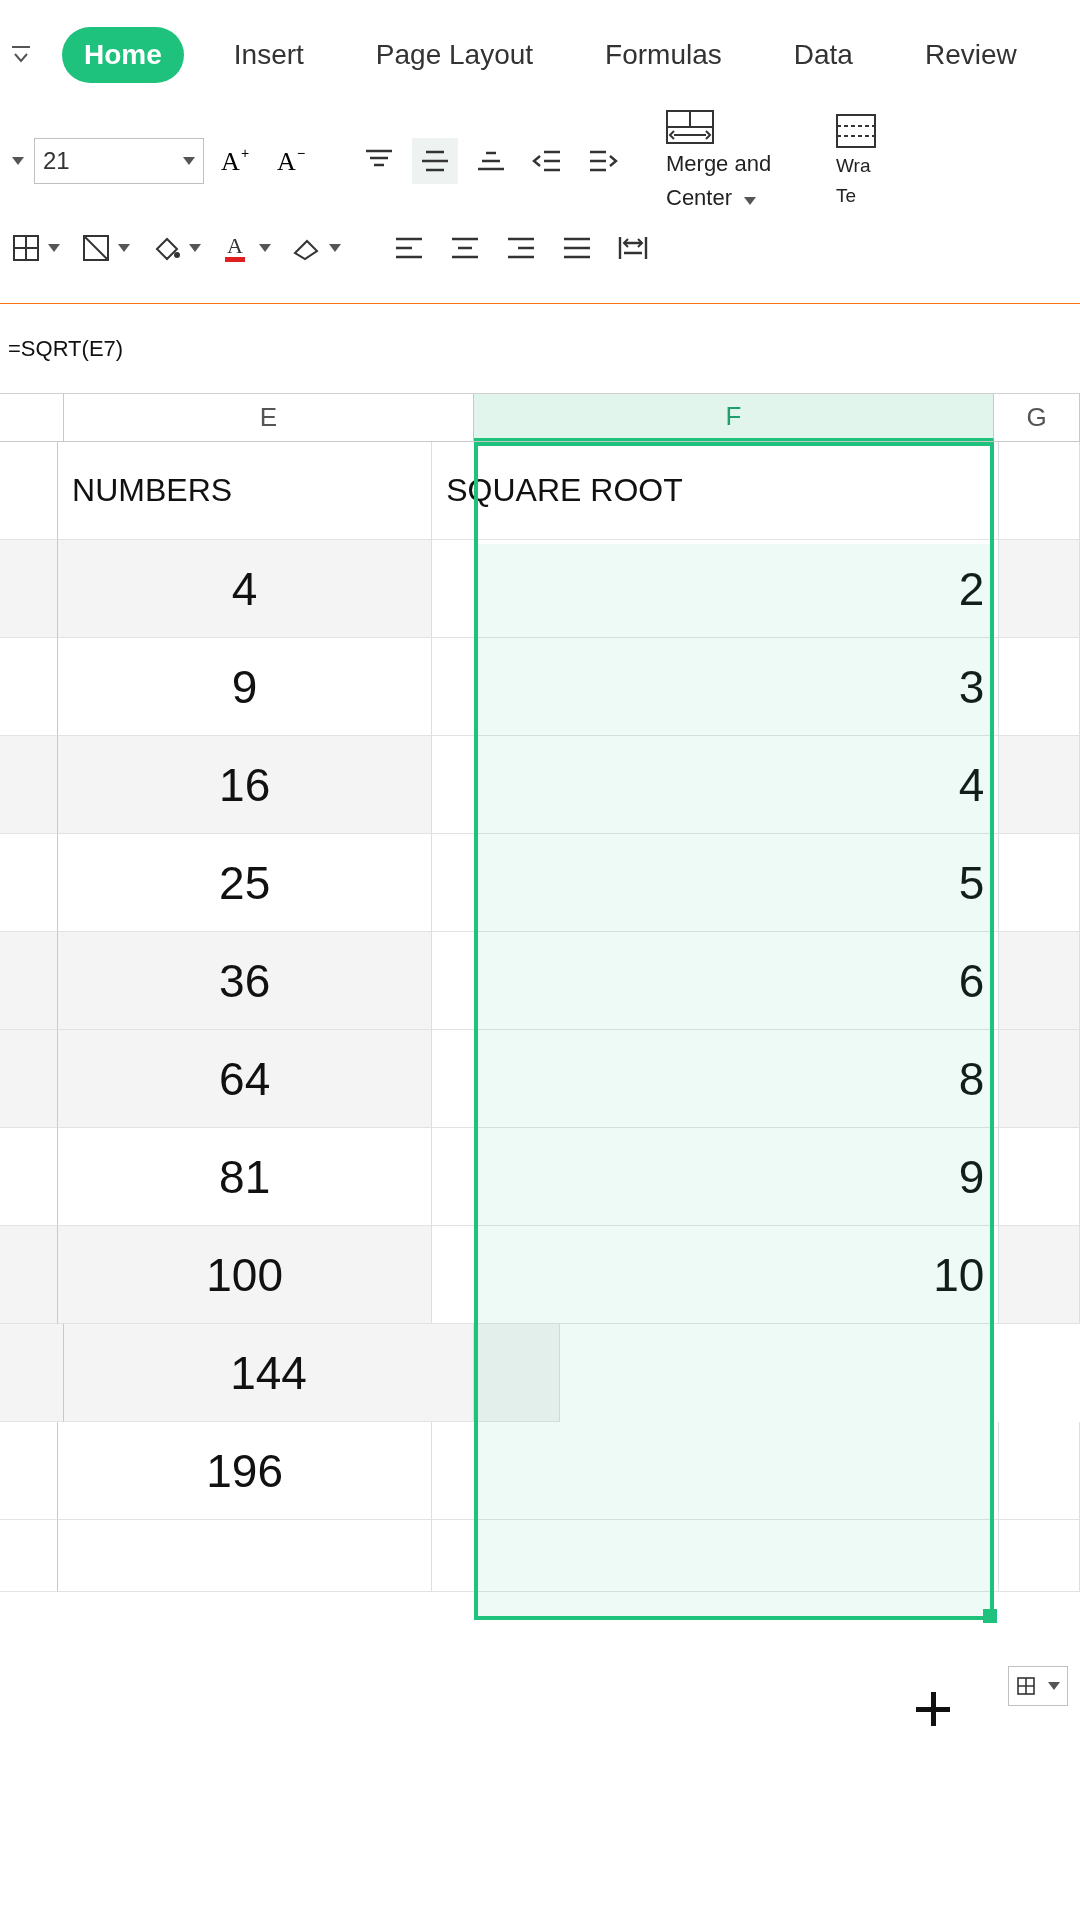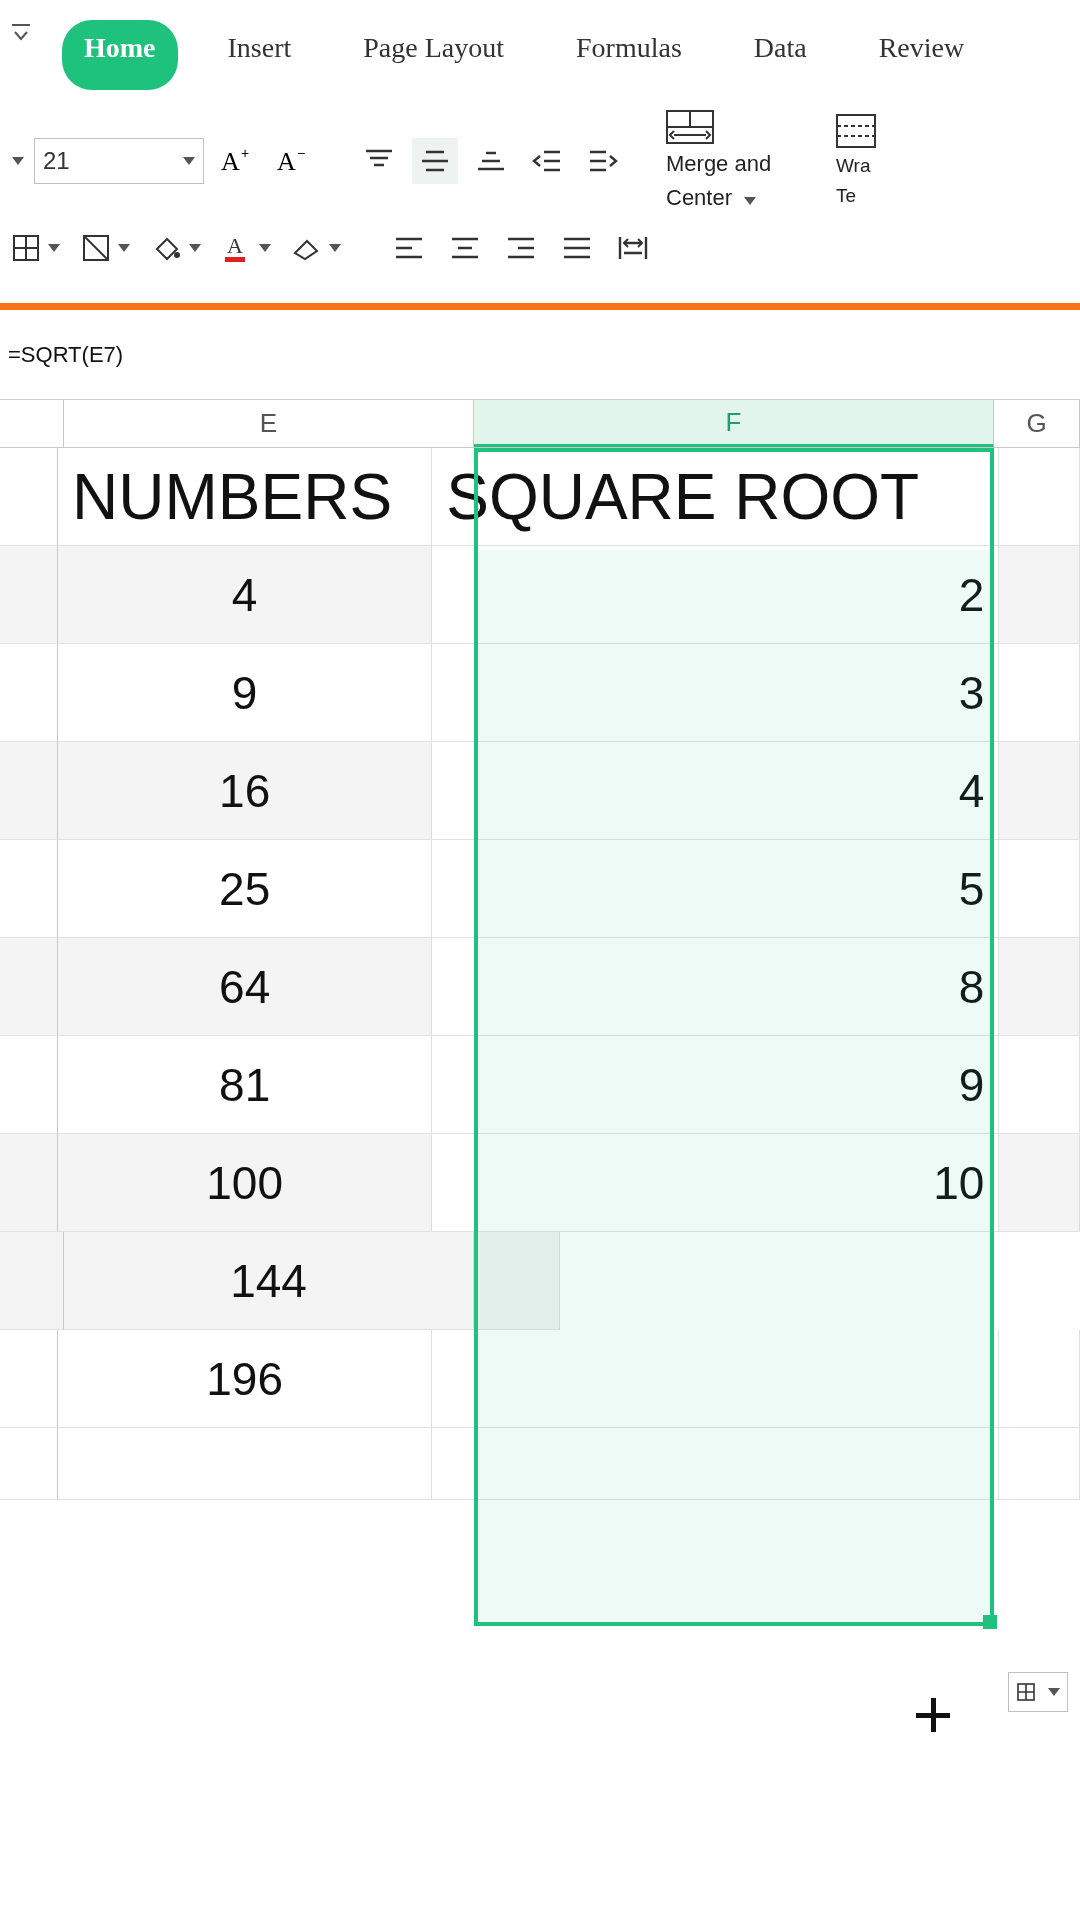--- a/index.html
+++ b/index.html
@@ -7,24 +7,24 @@
     font-family: "Segoe UI", Arial, sans-serif;
     background: #fff;
     width: 1080px;
     height: 1920px;
     overflow: hidden;
     position: relative;
   }
   
   .ribbon-tabs {
     display: flex;
+    align-items: center;
     gap: 28px;
     padding: 20px 0 0 8px;
     height: 90px;
-    font-family: Liberation Serif, serif;
   }
   .quick-access-dd {
     width: 26px;
     height: 26px;
     display:flex;align-items:center;justify-content:center;
     color:#444;
   }
   .tab {
     font-size: 28px;
     color: #333;
@@ -33,21 +33,21 @@
     cursor: pointer;
   }
   .tab.active {
     background: #1fc27d;
     color: #fff;
     font-weight: 600;
   }
   
   .toolbar {
     padding: 20px 0 18px 6px;
-    border-bottom: 7px solid #f97316;
+    border-bottom: 1px solid #f97316;
   }
   .tb-row {
     display: flex;
     align-items: center;
     gap: 10px;
     margin-bottom: 14px;
   }
   .font-size-box {
     display:flex;
     align-items:center;
@@ -139,21 +139,21 @@
   .cell {
     border-right:1px solid #dedede;
     border-bottom:1px solid #e2e2e2;
     display:flex;
     align-items:center;
     padding:0 14px;
   }
   .cell.e { width:410px; justify-content:center; font-size:46px;}
   .cell.f { width:623px; justify-content:flex-end; font-size:46px;}
   .cell.g { width:86px; }
-  .row.header-row .cell { font-size:64px; font-weight:400; justify-content:flex-start; padding-left:14px;}
+  .row.header-row .cell { font-size:32px; font-weight:400; justify-content:flex-start; padding-left:14px;}
   .row.header-row .cell.e { justify-content:flex-start; }
   .row.header-row .cell.f { justify-content:flex-start; }
   .row.banded .cell.e, .row.banded .rh, .row.banded .cell.g { background:#f4f4f4; }
   
   .selection {
     position:absolute;
     border:4px solid #1fc27d;
     pointer-events:none;
     left:474px;
     top:48px;
@@ -422,20 +422,30 @@
         <span>25</span>
       </div>
     <div class="cell f">
         <span>5</span>
       </div>
     <div class="cell g"></div>
   </div>
   <div class="row banded">
     <div class="rh"></div>
     <div class="cell e">
+        <span>36</span>
+      </div>
+    <div class="cell f">
+        <span>6</span>
+      </div>
+    <div class="cell g"></div>
+  </div>
+  <div class="row banded">
+    <div class="rh"></div>
+    <div class="cell e">
         <span>64</span>
       </div>
     <div class="cell f">
         <span>8</span>
       </div>
     <div class="cell g"></div>
   </div>
   <div class="row">
     <div class="rh"></div>
     <div class="cell e">

